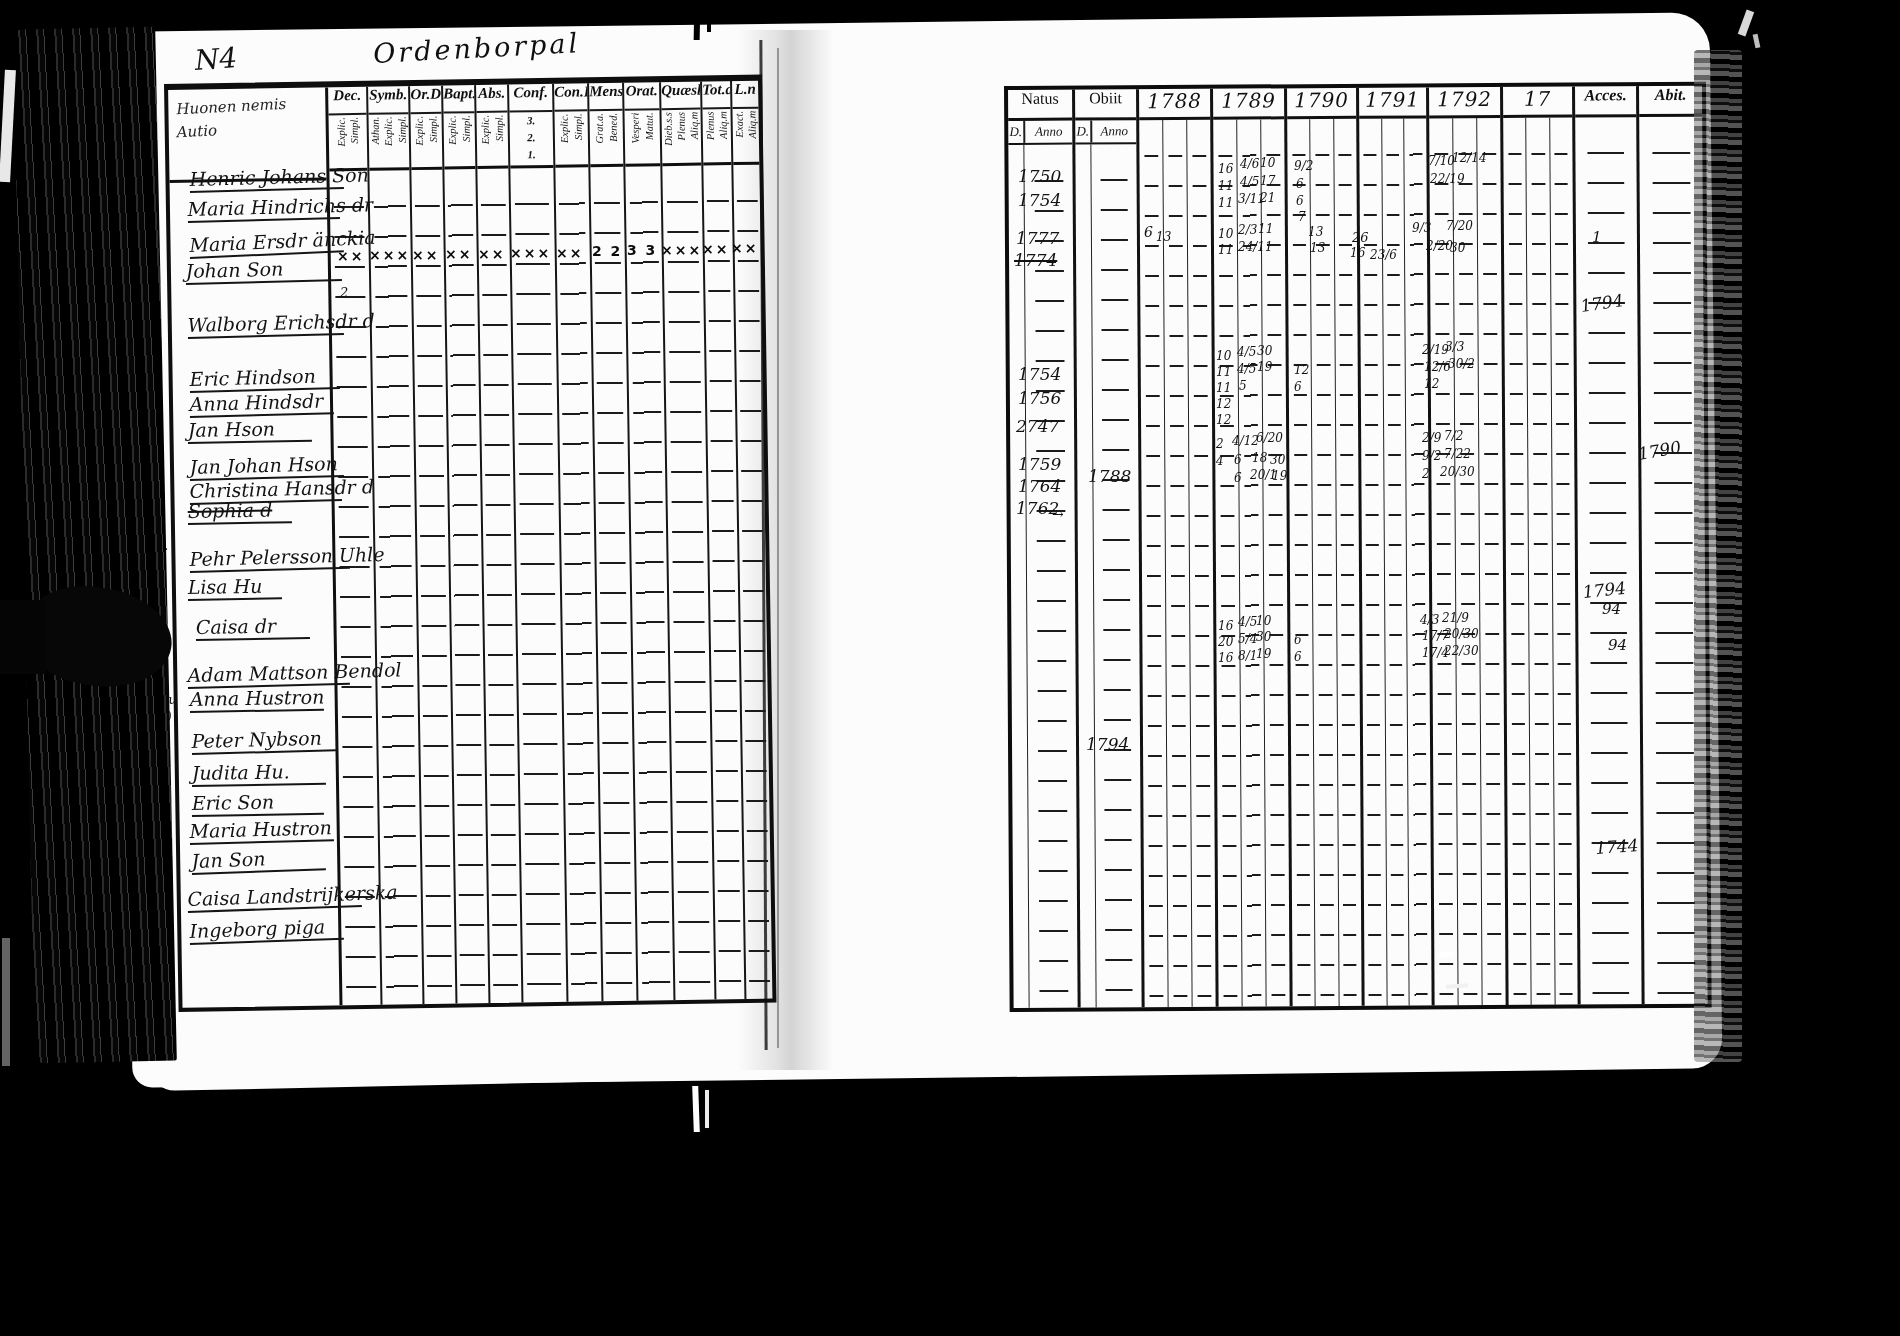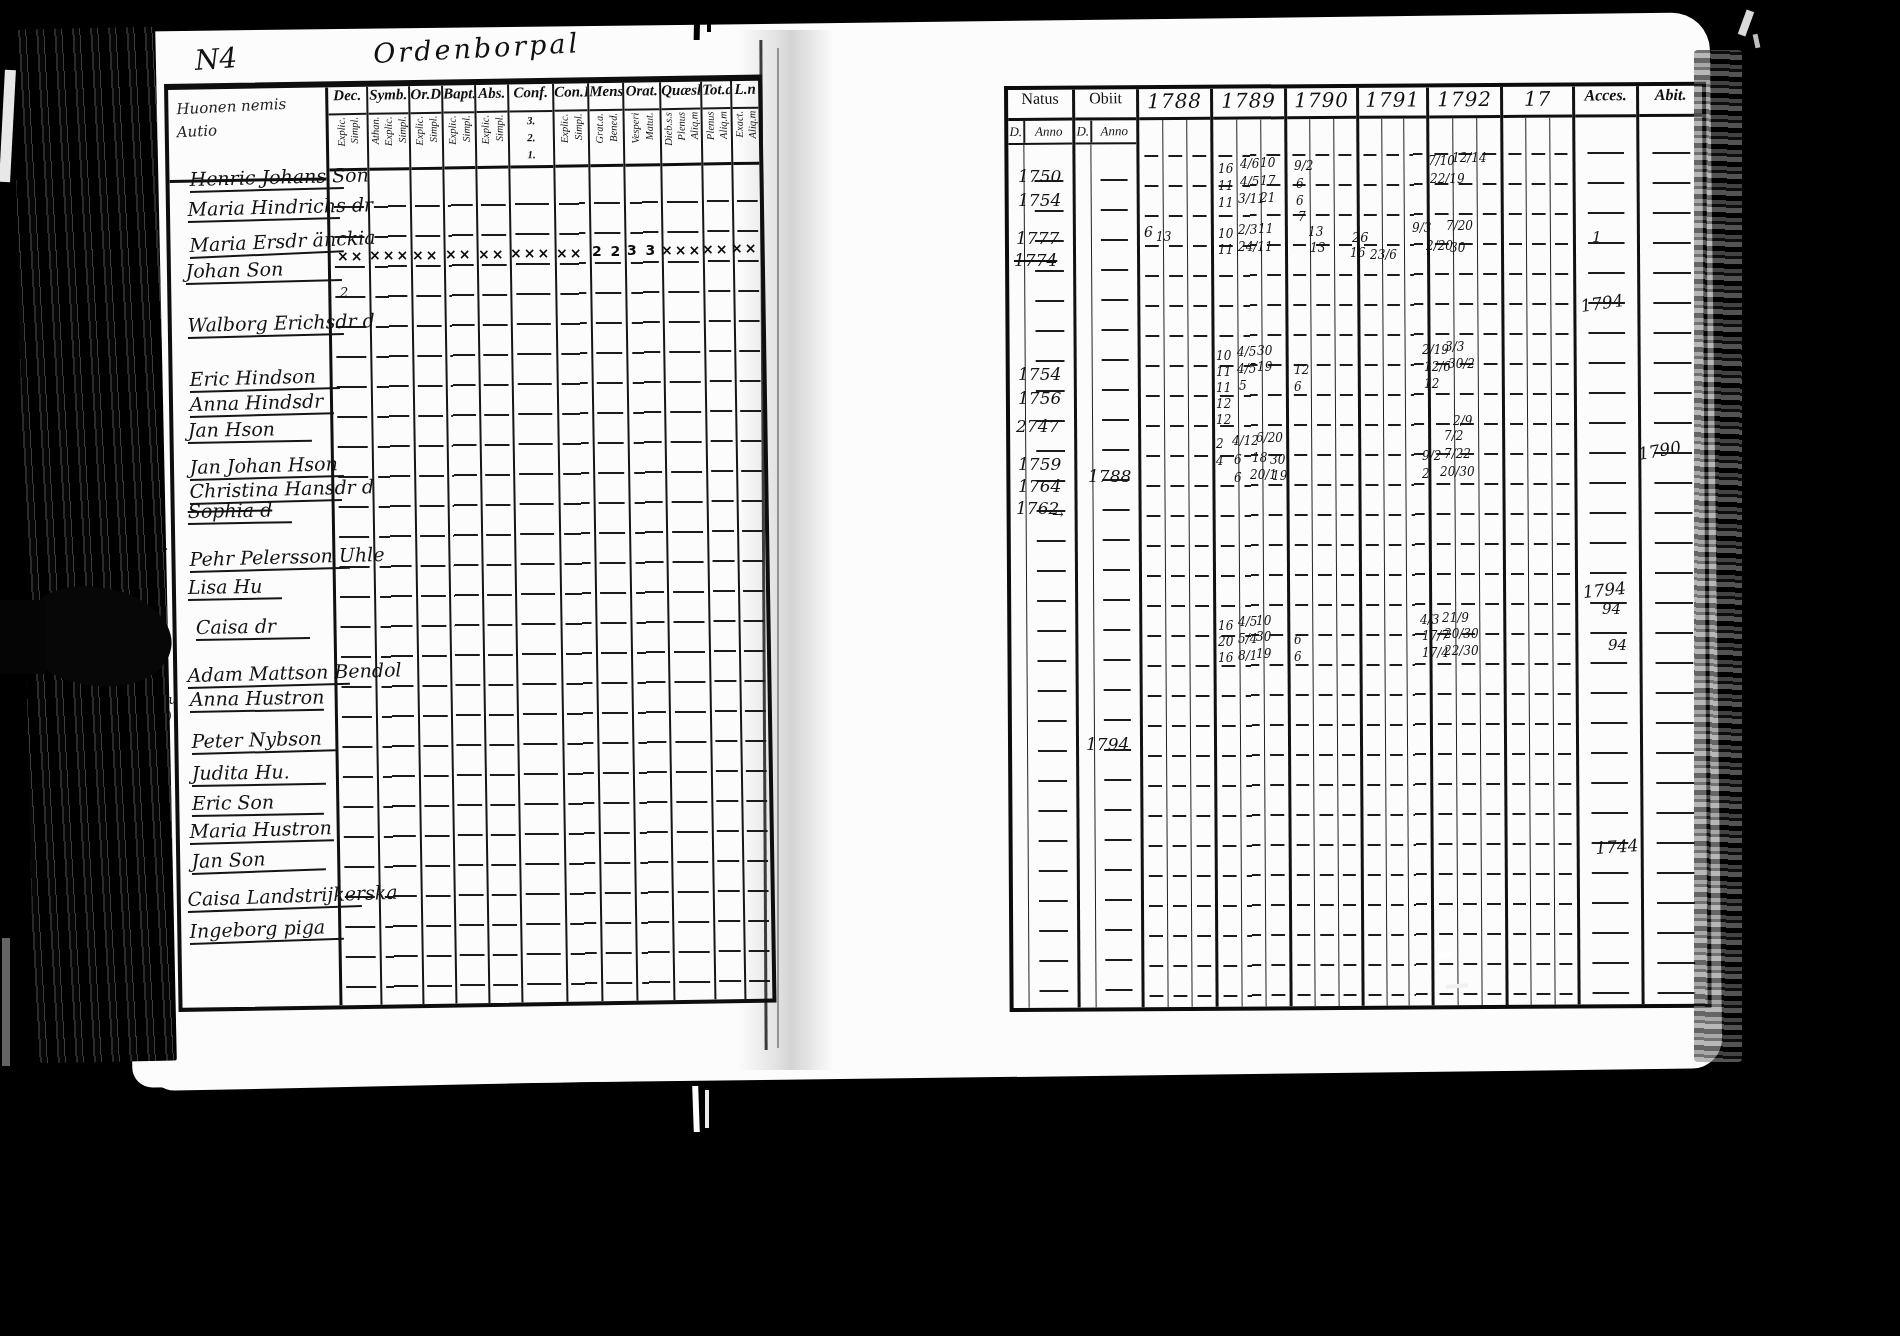--- a/index.html
+++ b/index.html
@@ -408,21 +408,21 @@
       <span class="ink" style="left: 1448px; top: 357px;">30/2</span>
       <span class="ink" style="left: 1216px; top: 381px;">11</span>
       <span class="ink" style="left: 1239px; top: 379px;">5</span>
       <span class="ink" style="left: 1294px; top: 380px;">6</span>
       <span class="ink" style="left: 1424px; top: 377px;">12</span>
       <span class="ink" style="left: 1216px; top: 397px;">12</span>
       <span class="ink" style="left: 1216px; top: 413px;">12</span>
       <span class="ink" style="left: 1216px; top: 437px;">2</span>
       <span class="ink" style="left: 1232px; top: 434px;">4/12</span>
       <span class="ink" style="left: 1256px; top: 431px;">6/20</span>
-      <span class="ink" style="left: 1422px; top: 414px; margin-left: 31px;">2/9</span>
+      <span class="ink" style="left: 1422px; top: 431px;">2/9</span>
       <span class="ink" style="left: 1444px; top: 429px;">7/2</span>
       <span class="ink" style="left: 1216px; top: 454px;">4</span>
       <span class="ink" style="left: 1234px; top: 453px;">6</span>
       <span class="ink" style="left: 1252px; top: 451px;">18</span>
       <span class="ink" style="left: 1270px; top: 453px;">30</span>
       <span class="ink" style="left: 1422px; top: 449px;">9/2</span>
       <span class="ink" style="left: 1444px; top: 447px;">7/22</span>
       <span class="ink" style="left: 1234px; top: 471px;">6</span>
       <span class="ink" style="left: 1250px; top: 468px;">20/1</span>
       <span class="ink" style="left: 1272px; top: 469px;">19</span>

